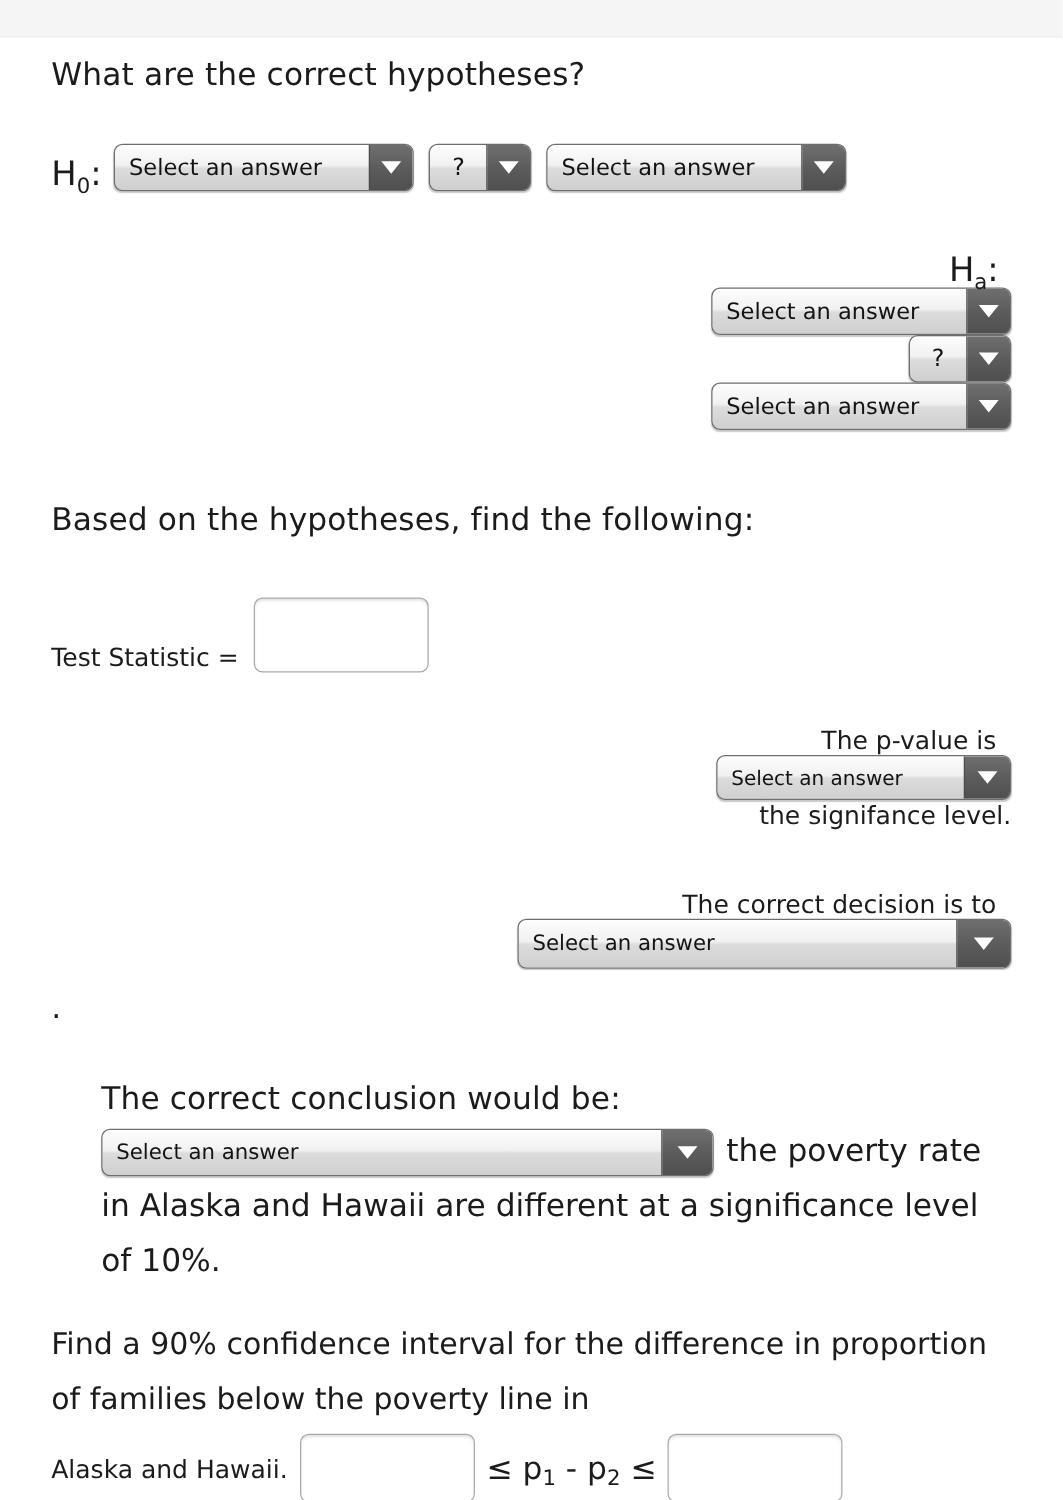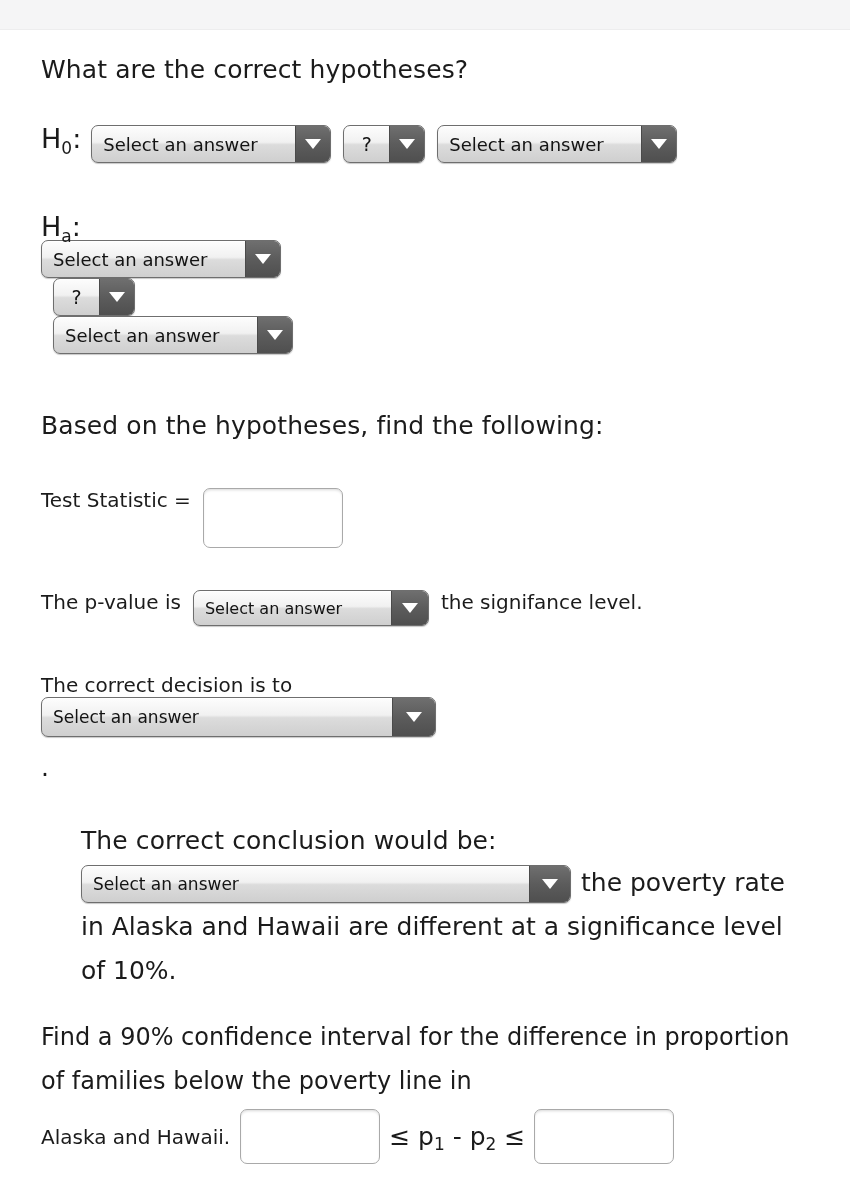--- a/index.html
+++ b/index.html
@@ -31,21 +31,21 @@
 
   .qtext {
     font-size: 25px;
     line-height: 44px;
     color: #1b1b1b;
     letter-spacing: .1px;
   }
 
   .row {
     display: flex;
-    align-items: flex-start;
+    align-items: flex-end;
   }
 
   
   .hyp-label {
     font-size: 27px;
     line-height: 1;
     margin-right: 10px;
     white-space: nowrap;
   }
   .hyp-label sub {
@@ -124,27 +124,27 @@
     padding: 0 8px;
     color: #1b1b1b;
     outline: none;
     vertical-align: middle;
   }
   .tinput.big  { width: 140px; height: 60px; }
   .tinput.mid  { width: 140px; height: 57px; }
   .tinput.ci   { width: 140px; height: 55px; }
 
   
-  .blk-title   { margin-top: 18px; }
+  .blk-title   { margin-top: 8px; }
   .blk-h0      { margin-top: 33px; }
   .blk-ha      { margin-top: 50px; flex-direction: column; }
   .blk-based   { margin-top: 50px; }
   .blk-teststat{ margin-top: 40px; }
   .blk-pvalue  { margin-top: 40px; }
-  .blk-pis     { margin-top: 42px; }
+  .blk-pis     { margin-top: 42px; flex-direction: column; }
   .blk-decision{ margin-top: 47px; flex-direction: column; }
   .blk-dot     { margin-top: 26px; }
   .blk-concl   { margin-top: 48px; margin-left: 40px; }
   .blk-find    { margin-top: 22px; }
 
   .inline-label {
     font-size: 20px;
     white-space: nowrap;
   }
   .gap-l { margin-left: 12px; }

